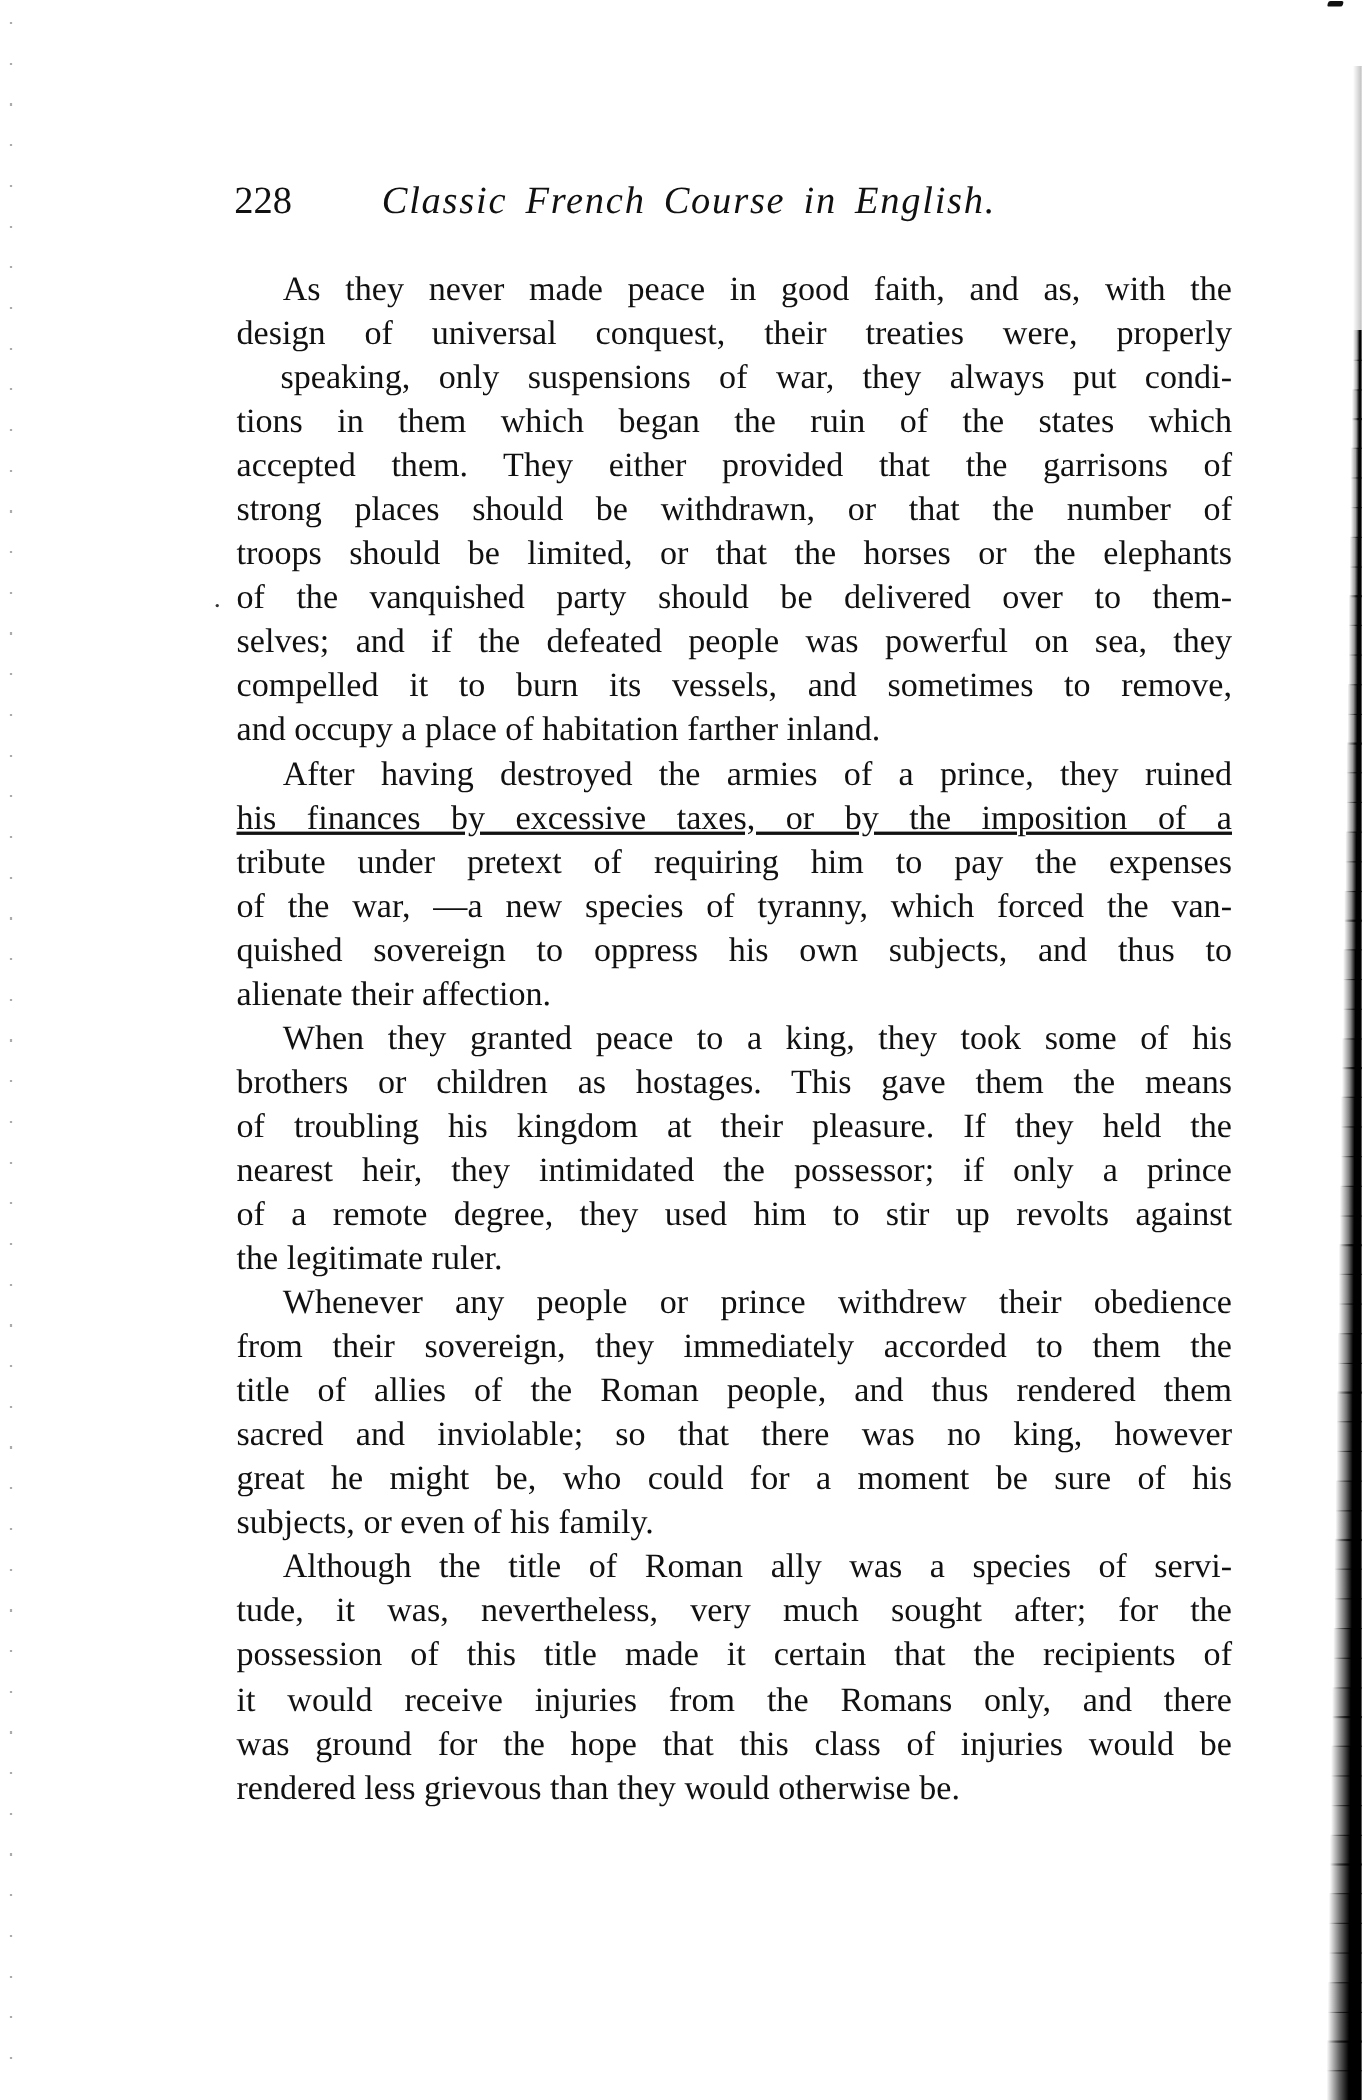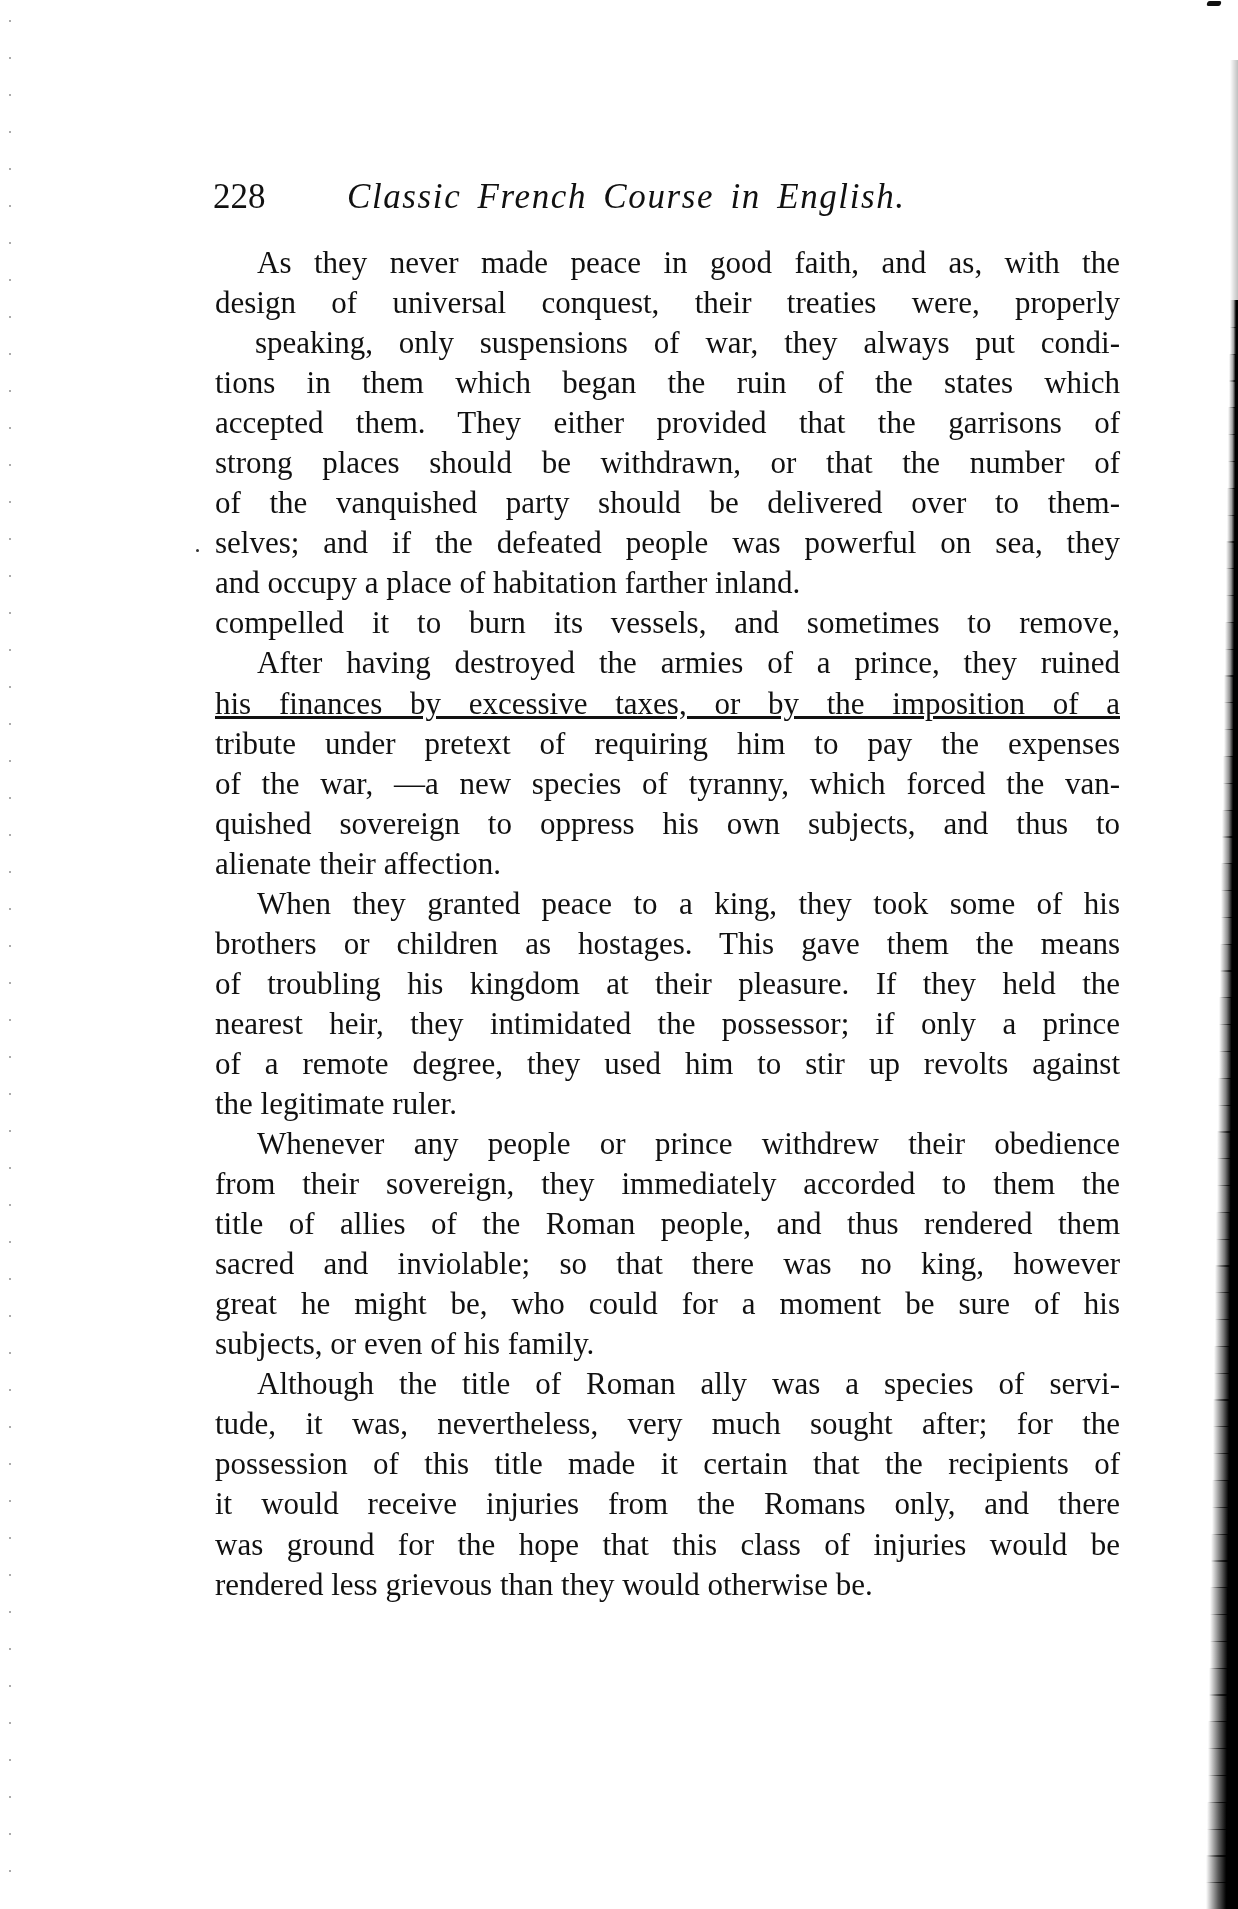--- a/index.html
+++ b/index.html
@@ -1,19 +1,19 @@
 <!DOCTYPE html>
 <html><head>
 <meta charset="utf-8">
 <style>
   html, body { margin: 0; padding: 0; background: #ffffff; }
   body { width: 1238px; height: 1909px; position: relative; overflow: hidden; }
   .page { position: absolute; left: 0; top: 0; width: 1238px; height: 1909px; background: #ffffff; }
   .serif { font-family: "Liberation Serif", "DejaVu Serif", serif; color: #111111; }
-  .running-head { position: absolute; left: 213px; top: 177px; width: 790px; height: 40px; }
+  .running-head { position: absolute; left: 213px; top: 163px; width: 790px; height: 40px; }
   .page-number { position: absolute; left: 0; top: 0; font-size: 35px; line-height: 40px; }
   .running-title { position: absolute; left: 134px; top: 0; font-size: 35px; line-height: 40px; font-style: italic; letter-spacing: 1.6px; word-spacing: 6px; }
   .body-text { position: absolute; left: 215px; top: 243px; width: 905px; }
   .line { display: block; height: 40.06px; line-height: 40.06px; font-size: 31px; text-align: justify; text-align-last: justify; white-space: nowrap; overflow: visible; }
   .line.last { text-align-last: left; }
   .line.indent { padding-left: 42px; }
   .left-speckles { position: absolute; left: 9px; top: 20px; width: 2px; height: 1880px;
     background-image: repeating-linear-gradient(to bottom, rgba(0,0,0,0.55) 0px, rgba(0,0,0,0.55) 2px, transparent 2px, transparent 37px); opacity: 0.6; }
   .stray-dot { position: absolute; left: 196px; top: 549px; width: 3px; height: 3px; background: #333; border-radius: 50%; }
   .corner-mark { position: absolute; left: 1207px; top: 1px; width: 14px; height: 5px; background: #111; transform: skewX(-15deg); border-radius: 2px; }
@@ -34,24 +34,25 @@
   <div class="stray-dot"></div>
 
   <div class="body-text serif" id="body-text">
       <div>
         <div class="line indent" style="white-space: normal;">As they never made peace in good faith, and as, with the</div>
         <div class="line" style="white-space: normal;">design of universal conquest, their treaties were, properly</div>
         <div class="line" style="white-space: normal; margin-left: 40px;">speaking, only suspensions of war, they always put condi-</div>
         <div class="line" style="white-space: normal;">tions in them which began the ruin of the states which</div>
         <div class="line" style="white-space: normal;">accepted them. They either provided that the garrisons of</div>
         <div class="line" style="white-space: normal;">strong places should be withdrawn, or that the number of</div>
+        <div class="line" style="white-space: normal;">troops should be limited, or that the horses or the elephants</div>
         <div class="line" style="white-space: normal;">of the vanquished party should be delivered over to them-</div>
         <div class="line" style="white-space: normal;">selves; and if the defeated people was powerful on sea, they</div>
+        <div class="line" style="white-space: normal;">compelled it to burn its vessels, and sometimes to remove,</div>
         <div class="line last" style="white-space: normal;">and occupy a place of habitation farther inland.</div>
-        <div class="line" style="white-space: normal;">compelled it to burn its vessels, and sometimes to remove,</div>
       </div>
       <div>
         <div class="line indent" style="white-space: normal;">After having destroyed the armies of a prince, they ruined</div>
         <div class="line" style="white-space: normal; text-decoration: underline;">his finances by excessive taxes, or by the imposition of a</div>
         <div class="line" style="white-space: normal;">tribute under pretext of requiring him to pay the expenses</div>
         <div class="line" style="white-space: normal;">of the war, —a new species of tyranny, which forced the van-</div>
         <div class="line" style="white-space: normal;">quished sovereign to oppress his own subjects, and thus to</div>
         <div class="line last" style="white-space: normal;">alienate their affection.</div>
       </div>
       <div>

